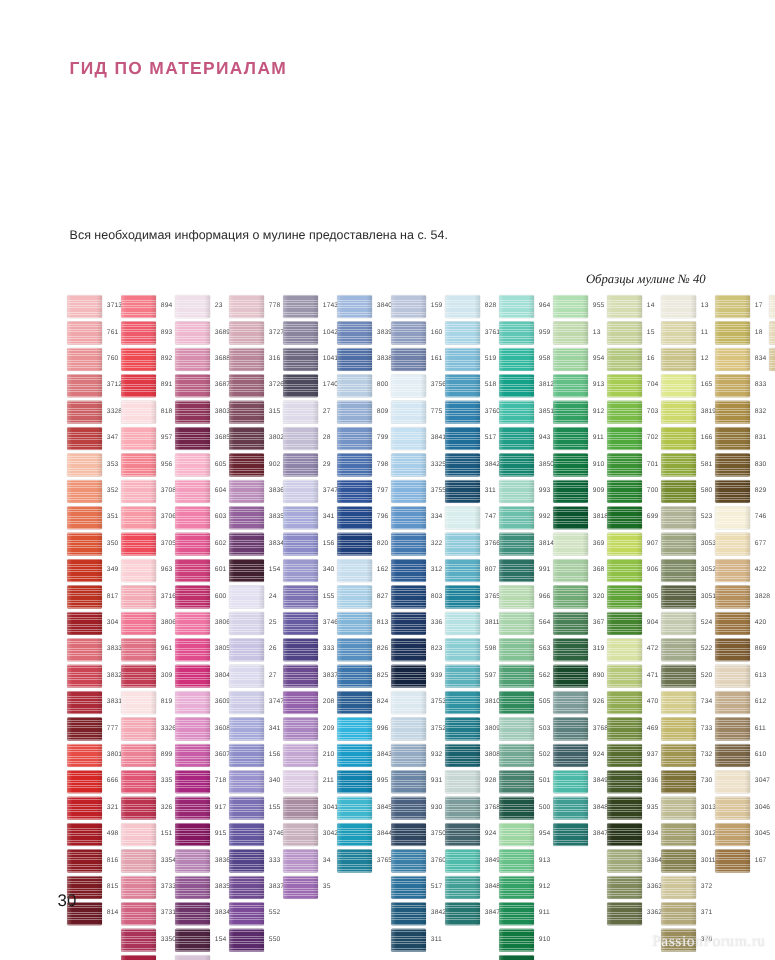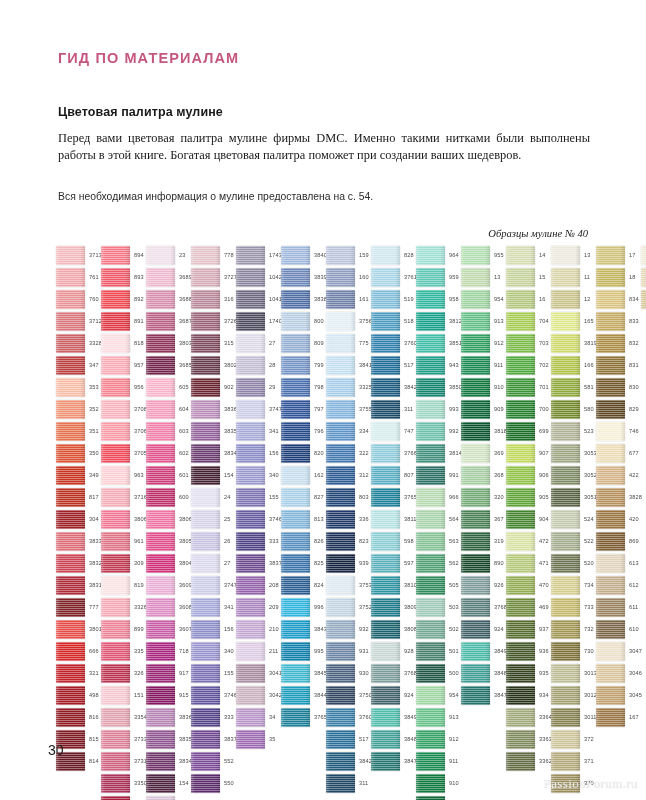--- a/index.html
+++ b/index.html
@@ -110,23 +110,21 @@
     user-select:none;
   }
 </style>
 </head>
 <body>
 
 <div class="page">
 
   <div class="kicker">ГИД ПО МАТЕРИАЛАМ</div>
 
-  <div class="section-title">Цветовая палитра мулине</div>
-
-  <div class="body-copy">Перед вами цветовая палитра мулине фирмы DMC. Именно такими нитками были выполнены работы в этой книге. Богатая цветовая палитра поможет при создании ваших шедевров.</div>
+
 
   <div class="note">Вся необходимая информация о мулине предоставлена на с. 54.</div>
 
   <div class="caption">Образцы мулине № 40</div>
 
   <div id="grid">
       <div class="col" style="left: 0px;">
         <div class="cell">
           <div class="sw" style="background: rgb(243, 185, 188);"></div>
           <div class="code">3713</div>

